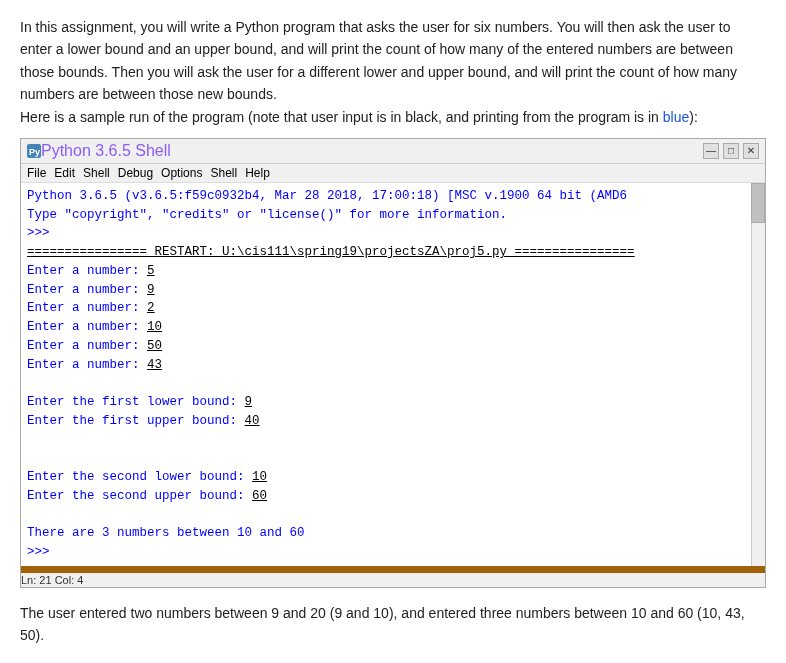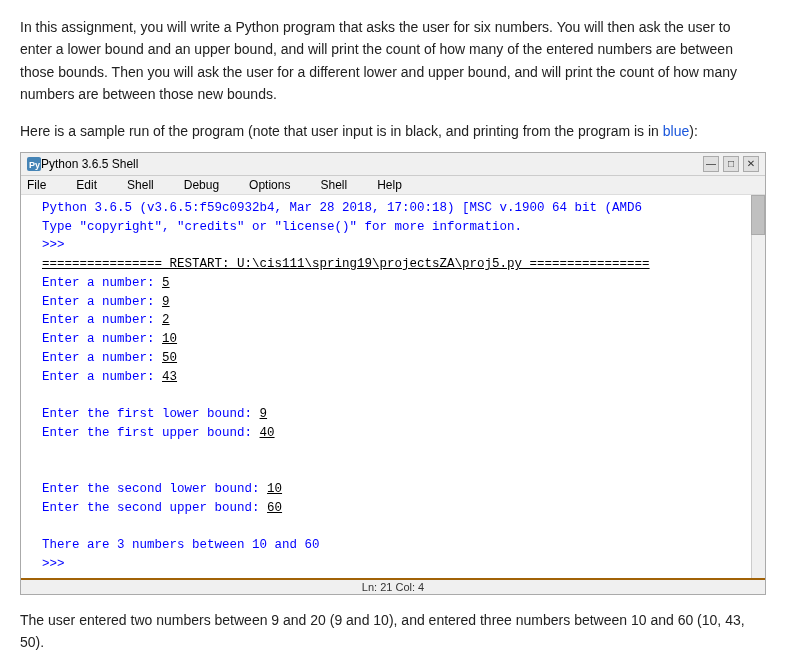--- a/index.html
+++ b/index.html
@@ -7,21 +7,20 @@
       font-family: 'Segoe UI', Arial, sans-serif;
       font-size: 14px;
       background: #fff;
       color: #222;
       padding: 16px 20px;
       width: 786px;
       min-height: 663px;
     }
     .description {
       line-height: 1.6;
-      margin-bottom: 14px;
     }
     .sample-run-text {
       line-height: 1.6;
       margin-bottom: 10px;
     }
     .bold { font-weight: normal; }
     .blue { color: #1a56db; }
     .window-container {
       border: 1px solid #aaa;
       background: #fff;
@@ -39,22 +38,22 @@
     .titlebar-left {
       display: flex;
       align-items: center;
     }
     .titlebar-icon {
       width: 14px;
       height: 14px;
       display: inline-block;
     }
     .titlebar-title {
-      font-size: 12px;
-      color: #000000;
+      font-size: 16px;
+      color: #8b5cf6;
     }
     .titlebar-controls {
       display: flex;
       gap: 4px;
     }
     .titlebar-btn {
       width: 16px;
       height: 16px;
       background: #e0e0e0;
       border: 1px solid #aaa;
@@ -64,48 +63,47 @@
       font-size: 10px;
       cursor: pointer;
       color: #333;
     }
     .menubar {
       background: #f0f0f0;
       border-bottom: 1px solid #ddd;
       padding: 2px 6px;
       font-size: 12px;
       display: flex;
-      gap: 30px;
+      gap: 8px;
     }
     .menubar-item {
       cursor: pointer;
       color: #000;
     }
     .shell-content {
       background: #fff;
       font-family: 'Consolas', 'Courier New', monospace;
       font-size: 12.5px;
       padding: 4px 6px;
       min-height: 320px;
       overflow: auto;
       position: relative;
     }
     .shell-line {
       line-height: 1.5;
       white-space: pre;
-      margin-left: 15px;
     }
     .c-default { color: #000; text-decoration: underline; }
     .c-blue { color: #0000ff; }
     .statusbar {
       background: #f0f0f0;
-      border-top: 2px solid #a16207;
-      padding: 1px 8px;
+      border-top: 7px solid #a16207;
+      padding: 1px 0;
       font-size: 11px;
-      text-align: center;
+      text-align: left;
       color: #333;
     }
     .footer-text {
       line-height: 1.6;
       font-size: 14px;
     }
     .scrollbar-track {
       position: absolute;
       right: 0;
       top: 0;

